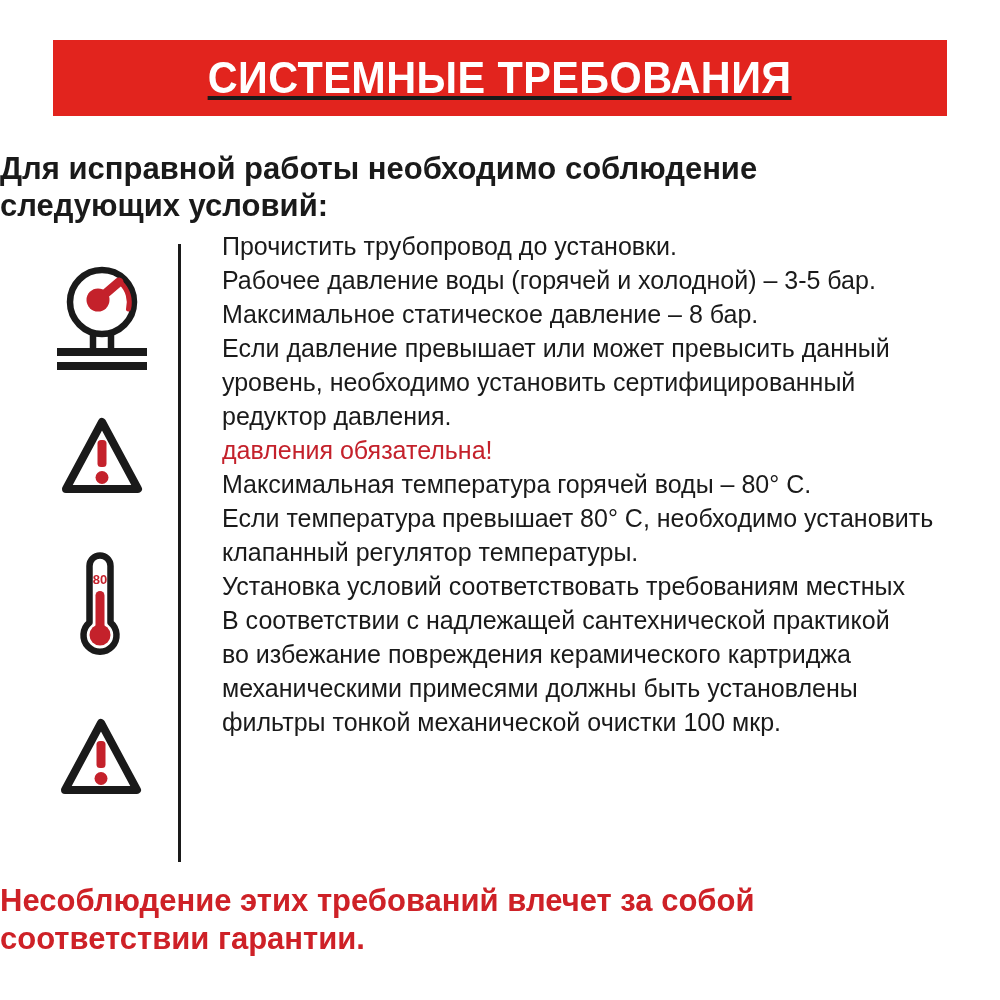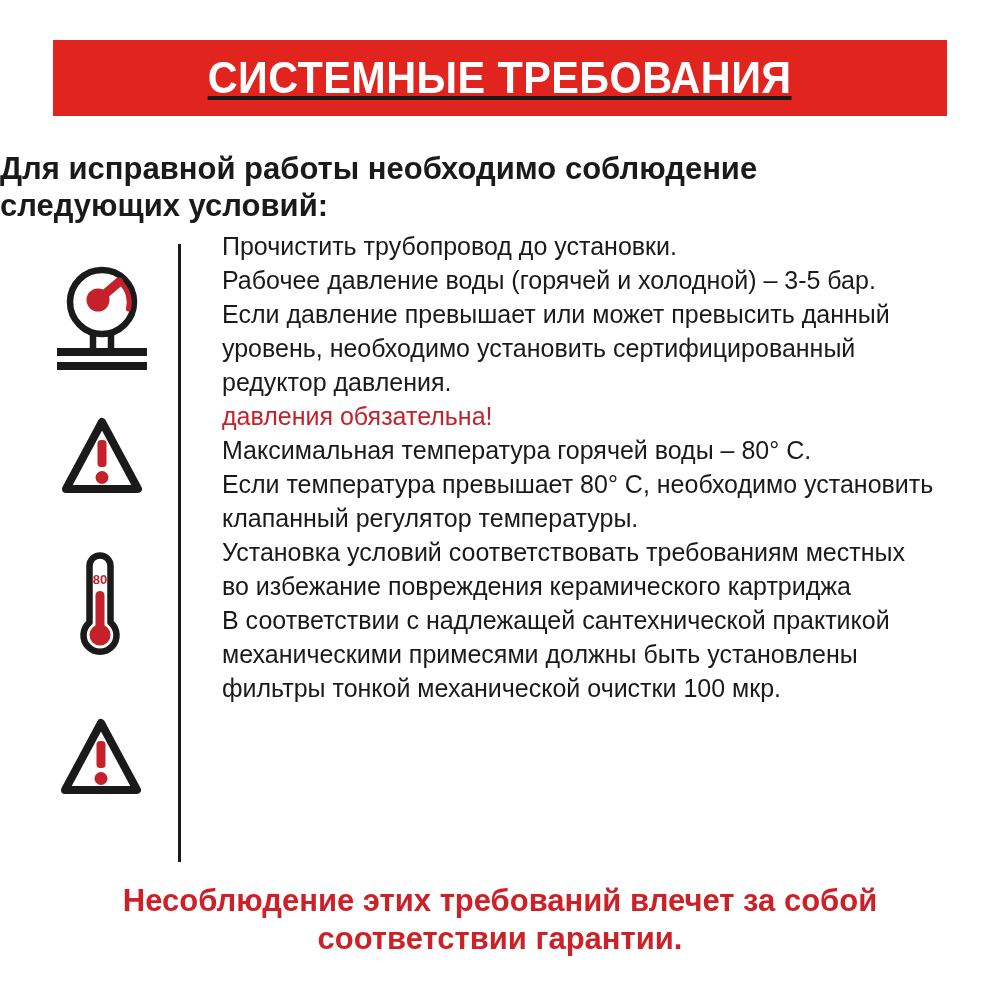--- a/index.html
+++ b/index.html
@@ -34,21 +34,21 @@
   .icon-triangle-1{left:60px;top:415px;}
   .icon-thermo{left:77px;top:551px;}
   .icon-triangle-2{left:59px;top:716px;}
   .body-text{
     position:absolute;left:222px;top:229px;width:730px;
     font-size:25px;line-height:34px;color:var(--ink);
   }
   .bline{white-space:nowrap;height:34px;}
   .bline.red{color:var(--text-red);}
   .footer{
-    position:absolute;left:0;top:882px;width:1000px;text-align:center;
+    position:absolute;left:0;top:882px;width:1000px;
     font-size:31px;font-weight:700;line-height:38px;color:var(--footer-red);
   }
 </style>
 </head>
 <body>
 
 <div class="page">
 
   <div class="banner">
     <span class="banner-title">СИСТЕМНЫЕ ТРЕБОВАНИЯ</span>
@@ -87,30 +87,31 @@
     <polygon points="42,7 78,74 6,74" fill="none" stroke="var(--ink)" stroke-width="8" stroke-linejoin="round"></polygon>
     <rect x="37.5" y="25" width="9" height="27" rx="3.5" fill="var(--text-red)"></rect>
     <circle cx="42" cy="62.5" r="6.5" fill="var(--text-red)"></circle>
   </svg>
 
   <div class="divider"></div>
 
   <div class="body-text">
       <div class="bline">Прочистить трубопровод до установки.</div>
       <div class="bline">Рабочее давление воды (горячей и холодной) – 3-5 бар.</div>
+      <div class="bline">Максимальное статическое давление – 8 бар.</div>
       <div class="bline">Если давление превышает или может превысить данный</div>
       <div class="bline">уровень, необходимо установить сертифицированный</div>
       <div class="bline">редуктор давления.</div>
       <div class="bline red">давления обязательна!</div>
       <div class="bline">Максимальная температура горячей воды – 80° C.</div>
       <div class="bline">Если температура превышает 80° C, необходимо установить</div>
       <div class="bline">клапанный регулятор температуры.</div>
       <div class="bline">Установка условий соответствовать требованиям местных</div>
+      <div class="bline">В соответствии с надлежащей сантехнической практикой</div>
       <div class="bline">во избежание повреждения керамического картриджа</div>
-      <div class="bline">В соответствии с надлежащей сантехнической практикой</div>
       <div class="bline">механическими примесями должны быть установлены</div>
       <div class="bline">фильтры тонкой механической очистки 100 мкр.</div>
     </div>
 
   <div class="footer">
     <div>Несоблюдение этих требований влечет за собой</div>
     <div>соответствии гарантии.</div>
   </div>
 
 </div>

